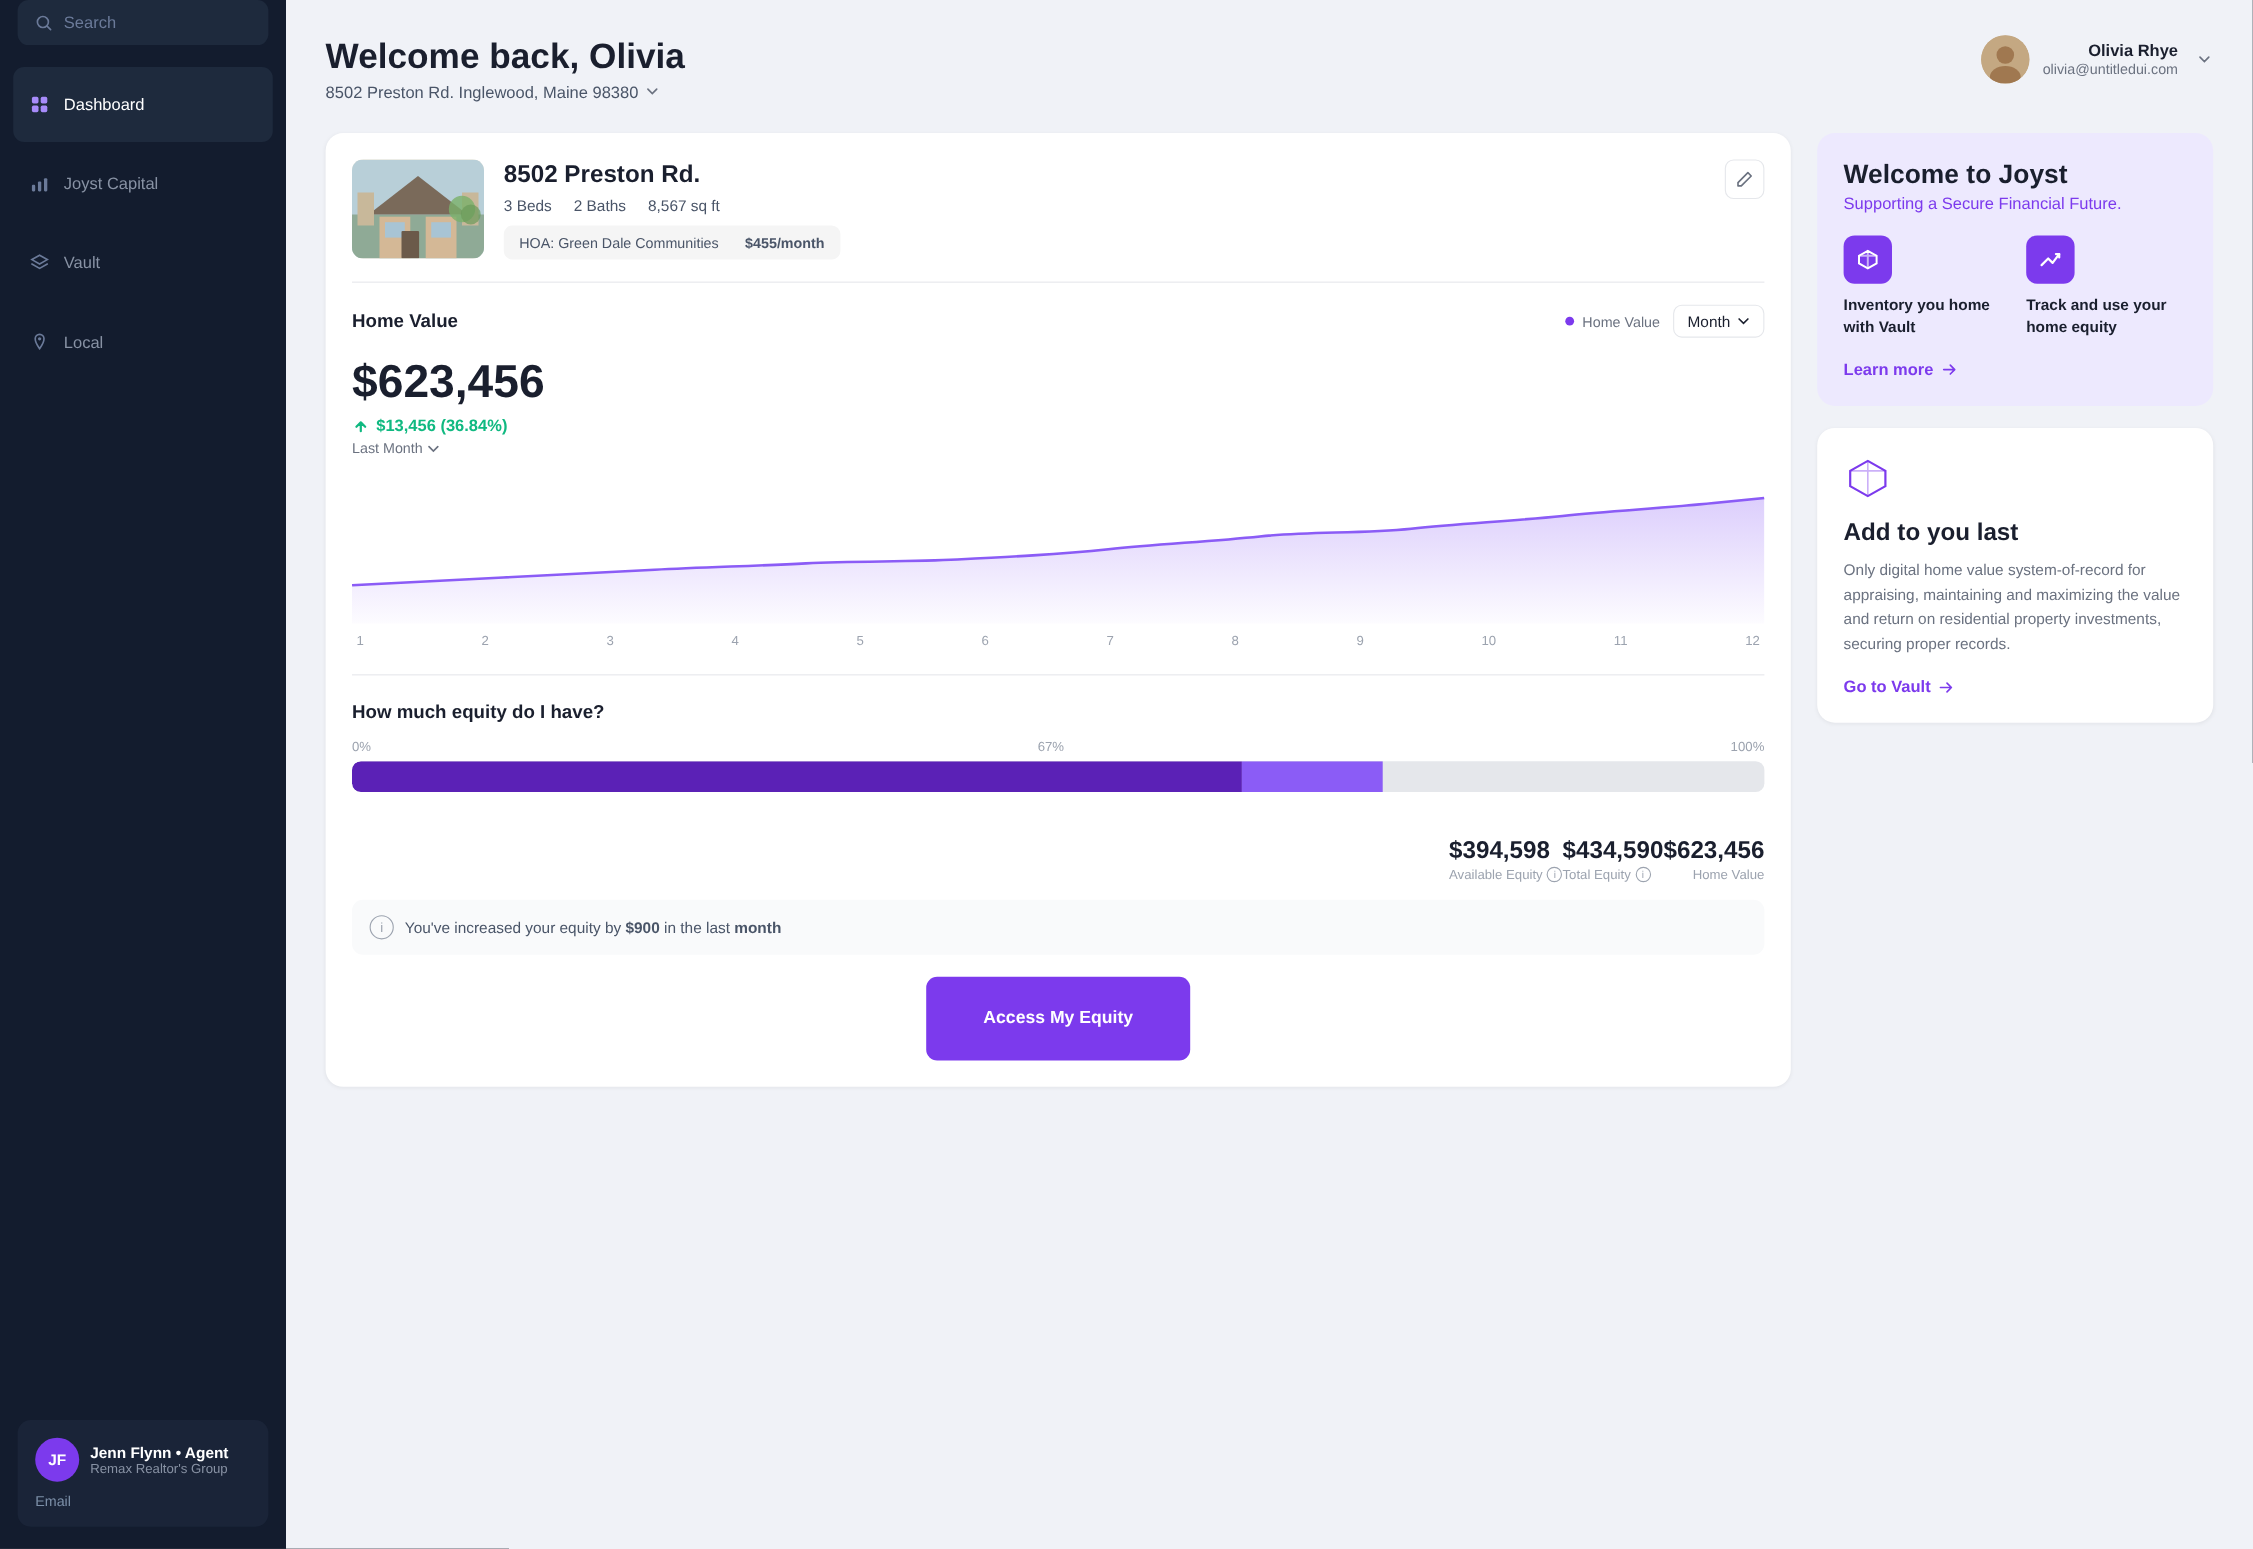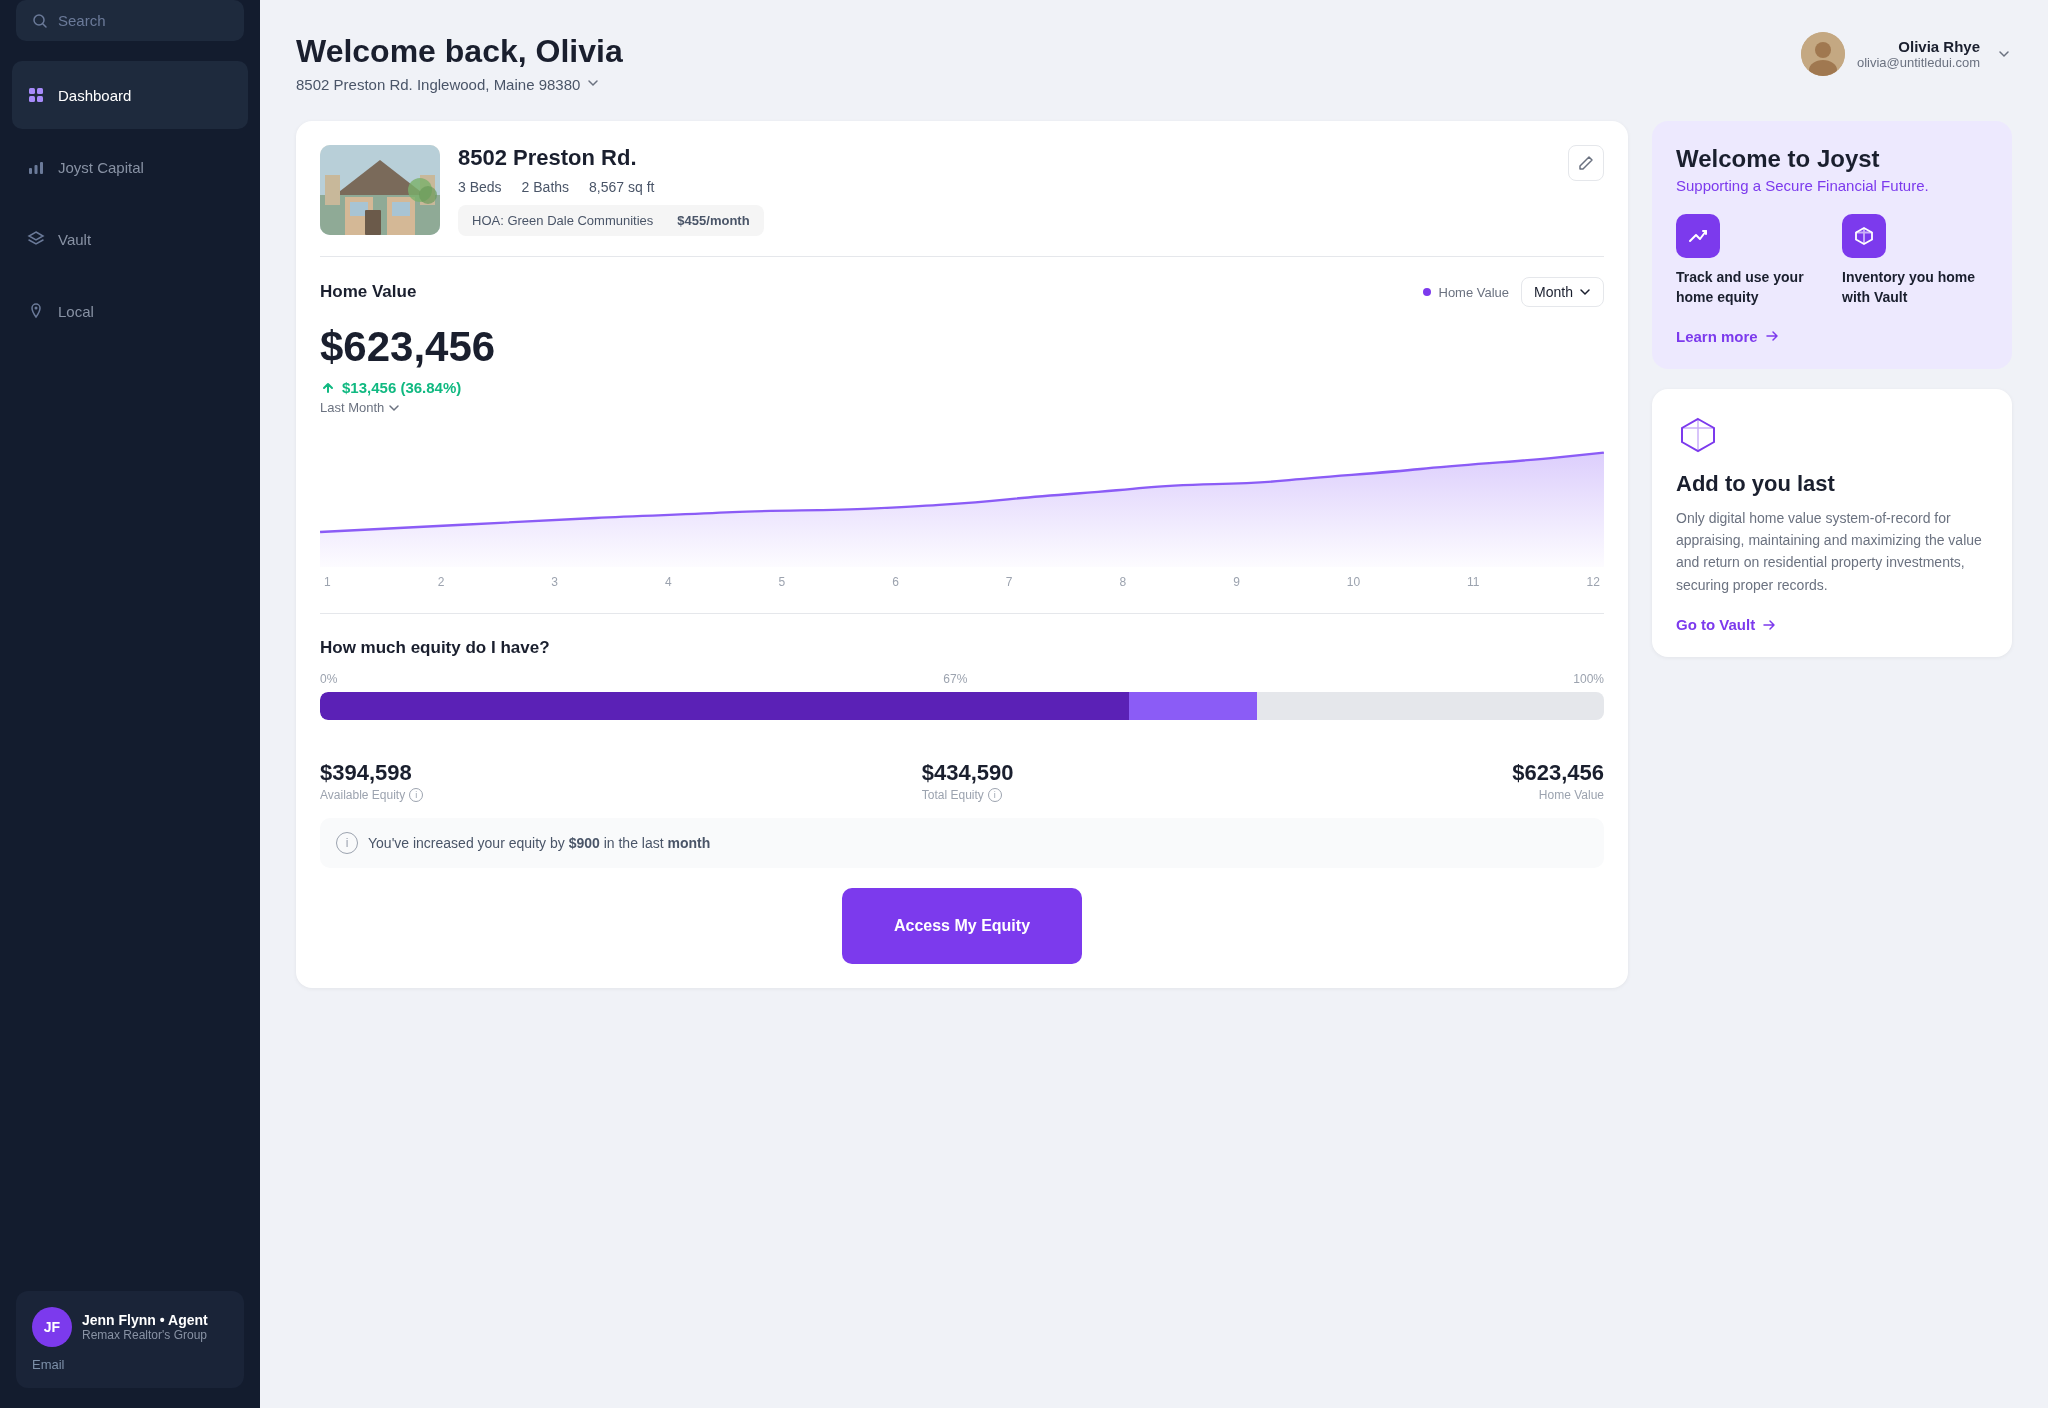--- a/index.html
+++ b/index.html
@@ -377,21 +377,21 @@
     }
     .equity-bar-available {
       background: #5b21b6;
       border-radius: 8px 0 0 8px;
     }
     .equity-bar-total {
       background: #8b5cf6;
     }
     .equity-values {
       display: flex;
-      justify-content: space-between;
+      justify-content: flex-end;
       margin-bottom: 16px;
       margin-top: 40px;
     }
     .equity-value { }
     .equity-amount {
       font-size: 22px;
       font-weight: 700;
       color: #1a1f2e;
     }
     .equity-label {
@@ -802,34 +802,34 @@
       <div class="right-panel">
 
         <div class="promo-card">
           <h2>Welcome to Joyst</h2>
           <div class="promo-subtitle">Supporting a Secure Financial Future.</div>
 
           <div class="promo-features">
             <div class="promo-feature">
               <div class="feature-icon">
                 <svg width="22" height="22" viewBox="0 0 22 22" fill="none">
+                  <path d="M11 3L19 7.5V14.5L11 19L3 14.5V7.5L11 3Z" stroke="white" stroke-width="1.8" fill="none"></path>
+                  <path d="M11 3V19M3 7.5L19 7.5" stroke="white" stroke-width="1.8" opacity="0.6"></path>
+                </svg>
+              </div>
+              <div class="feature-title">Inventory you home with Vault</div>
+            </div>
+            <div class="promo-feature">
+              <div class="feature-icon">
+                <svg width="22" height="22" viewBox="0 0 22 22" fill="none">
                   <path d="M3 16L9 10L13 14L19 6" stroke="white" stroke-width="2" stroke-linecap="round" stroke-linejoin="round"></path>
                   <path d="M16 6H19V9" stroke="white" stroke-width="2" stroke-linecap="round" stroke-linejoin="round"></path>
                 </svg>
               </div>
               <div class="feature-title">Track and use your home equity</div>
-            </div>
-            <div class="promo-feature">
-              <div class="feature-icon">
-                <svg width="22" height="22" viewBox="0 0 22 22" fill="none">
-                  <path d="M11 3L19 7.5V14.5L11 19L3 14.5V7.5L11 3Z" stroke="white" stroke-width="1.8" fill="none"></path>
-                  <path d="M11 3V19M3 7.5L19 7.5" stroke="white" stroke-width="1.8" opacity="0.6"></path>
-                </svg>
-              </div>
-              <div class="feature-title">Inventory you home with Vault</div>
             </div>
           </div>
 
           <a class="learn-more-link">
             <span>Learn more</span>
             <svg width="16" height="16" viewBox="0 0 16 16" fill="none">
               <path d="M3 8H13M9 4L13 8L9 12" stroke="#7c3aed" stroke-width="1.5" stroke-linecap="round" stroke-linejoin="round"></path>
             </svg>
           </a>
         </div>

